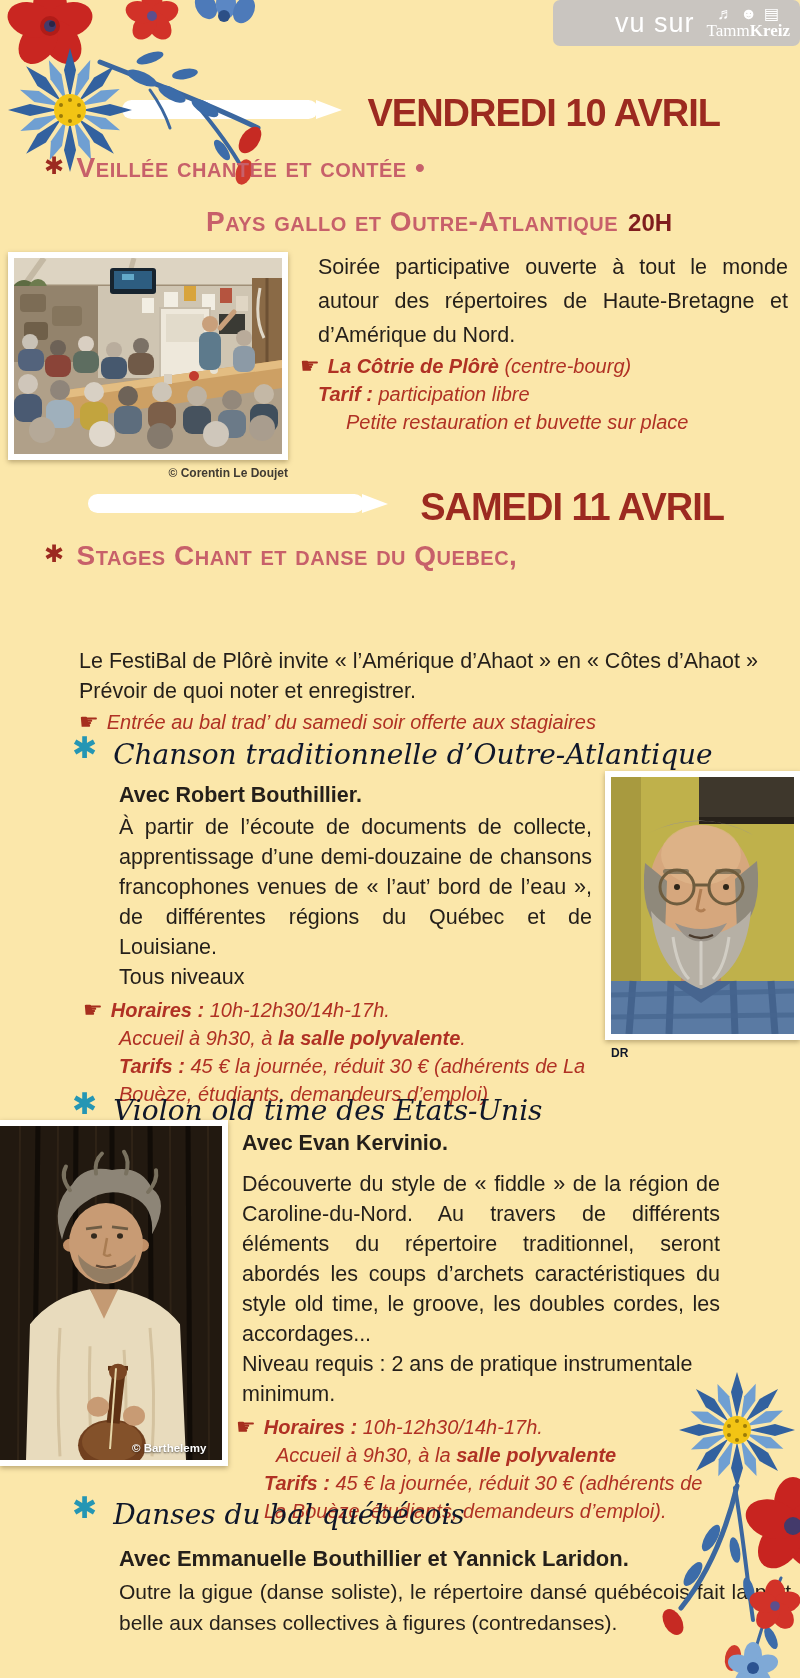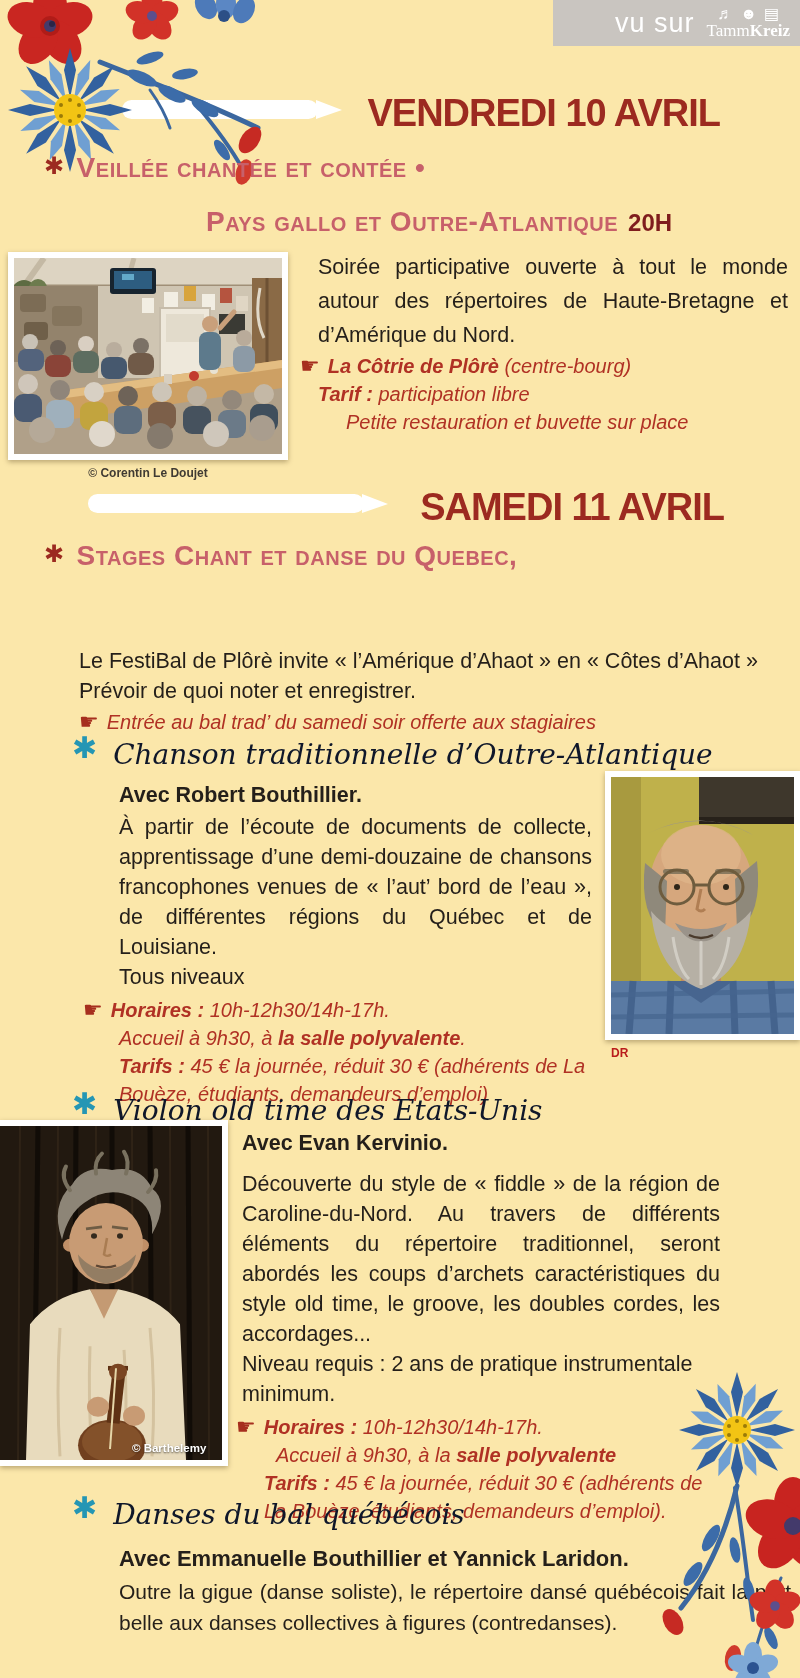--- a/index.html
+++ b/index.html
@@ -25,21 +25,21 @@
   .script{position:absolute;white-space:nowrap;}
   .script .star-b{color:#2596b4;font-size:30px;margin-right:16px;vertical-align:6px;}
   .script .s-txt{font-family:"DejaVu Serif","Liberation Serif",serif;font-style:italic;
         font-size:28px;color:#0f172a;}
   .photo{position:absolute;background:#fff;padding:6px;box-shadow:0 2px 5px rgba(60,40,10,.35);margin:0;}
   .photo svg{display:block;}
   .credit{position:absolute;font-size:12px;font-weight:bold;color:#403b33;}
   .credit.on-photo{color:#fff;text-shadow:0 1px 2px rgba(0,0,0,.65);font-size:11.5px;}
   .badge{position:absolute;top:0;left:553px;width:247px;height:46px;background:#c9c5c0;
         display:flex;align-items:center;justify-content:flex-end;gap:12px;
-        padding-right:10px;box-sizing:border-box;}
+        padding-right:10px;box-sizing:border-box;border-radius:7px;}
   .vusur{color:#fff;font-size:27px;letter-spacing:1px;}
   .logo{display:flex;flex-direction:column;align-items:center;}
   .logo-icons{display:flex;gap:7px;color:#fff;font-size:16px;line-height:1;}
   .logo-text{color:#fff;font-family:"Liberation Serif","DejaVu Serif",serif;font-size:17px;line-height:1.05;}
   .logo-text .b{font-weight:bold;}
   .blk{position:absolute;}
   p{margin:0;}
 </style>
 </head>
 <body>
@@ -219,21 +219,21 @@
         <rect x="204" y="152" width="28" height="28" rx="9" fill="#6b7a88"></rect>
       <circle cx="250" cy="136" r="10" fill="#c4b8a6"></circle>
         <rect x="236" y="146" width="28" height="28" rx="9" fill="#3f4e5c"></rect>
       <circle cx="28" cy="172" r="13" fill="#b5a998"></circle>
         <circle cx="88" cy="176" r="13" fill="#e0d8cc"></circle>
       <circle cx="146" cy="178" r="13" fill="#857a6d"></circle>
         <circle cx="202" cy="176" r="13" fill="#cfc7bb"></circle>
       <circle cx="248" cy="170" r="13" fill="#a99d8e"></circle>
     </svg>
   </figure>
-  <div class="credit" style="left:8px;top:466px;width:280px;text-align:center;">© Corentin Le Doujet</div>
+  <div class="credit" style="left:8px;top:466px;width:280px;text-align:right;">© Corentin Le Doujet</div>
 
   <div class="blk" style="left:318px;top:250px;width:470px;">
     <p class="body lh34 just">Soirée participative ouverte à tout le monde autour des répertoires de Haute-Bretagne et d’Amérique du Nord.</p>
     <div class="info" style="margin-left:-18px;">
       <span class="hand">☛</span><span class="lbl">La Côtrie de Plôrè</span><span> (centre-bourg)</span>
     </div>
     <div class="info">
       <span class="lbl">Tarif :</span><span> participation libre</span>
     </div>
     <div class="info" style="margin-left:28px;">Petite restauration et buvette sur place</div>
@@ -300,21 +300,21 @@
         <line x1="0" y1="218" x2="183" y2="214"></line>
           <line x1="0" y1="240" x2="183" y2="238"></line>
       </g>
       <path d="M58,204 L90,226 L122,204 Z" fill="#47658f"></path>
       <path d="M40,134 Q46,196 90,212 Q134,196 140,134 Q120,158 90,158 Q60,158 40,134 Z" fill="#b6b0a5"></path>
       <path d="M62,160 Q66,190 78,202 M90,162 L90,208 M118,160 Q114,190 102,202" stroke="#d8d4cc" stroke-width="3" fill="none" opacity="0.8"></path>
       <path d="M64,146 Q90,158 116,146 Q104,166 90,164 Q76,166 64,146 Z" fill="#9a938a"></path>
       <path d="M78,158 Q90,164 102,158" stroke="#4a3a2c" stroke-width="2.5" fill="none"></path>
     </svg>
   </figure>
-  <div class="credit" style="left:611px;top:1046px;color:#b91c1c;">DR</div>
+  <div class="credit" style="left:611px;top:1046px;color:#0f172a;">DR</div>
 
   <div class="script" style="left:72px;top:1086px;">
     <span class="star-b">✱</span><span class="s-txt">Violon old time des Etats-Unis</span>
   </div>
 
   <figure class="photo" style="left:0;top:1120px;padding:6px 6px 6px 0;">
     <svg width="222" height="334" viewBox="0 0 222 364" preserveAspectRatio="none">
       <rect width="222" height="364" fill="#221910"></rect>
       <g stroke="#110c07" stroke-width="5">
         <line x1="38" y1="0" x2="34" y2="364"></line>

